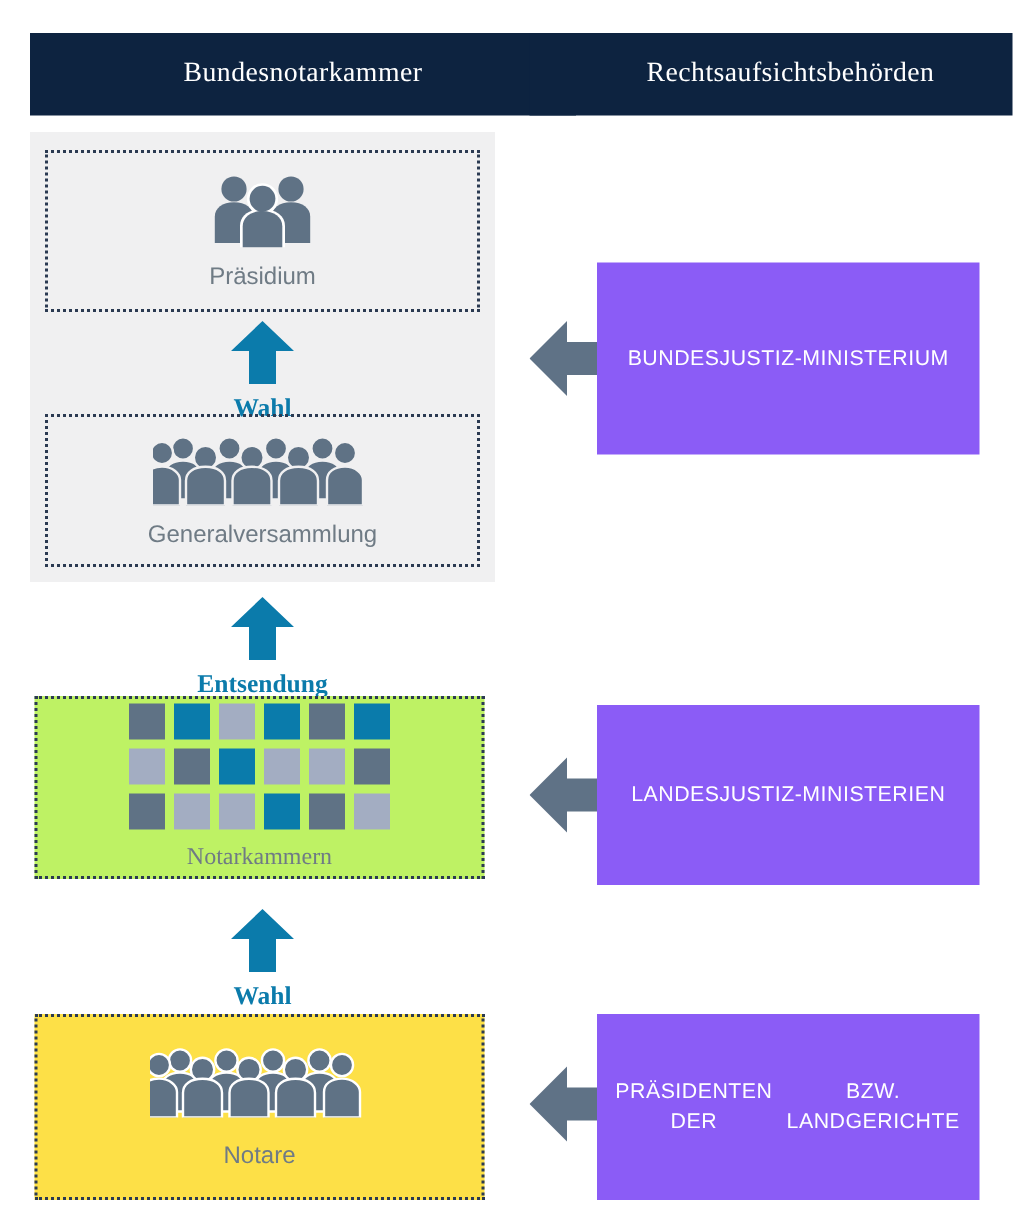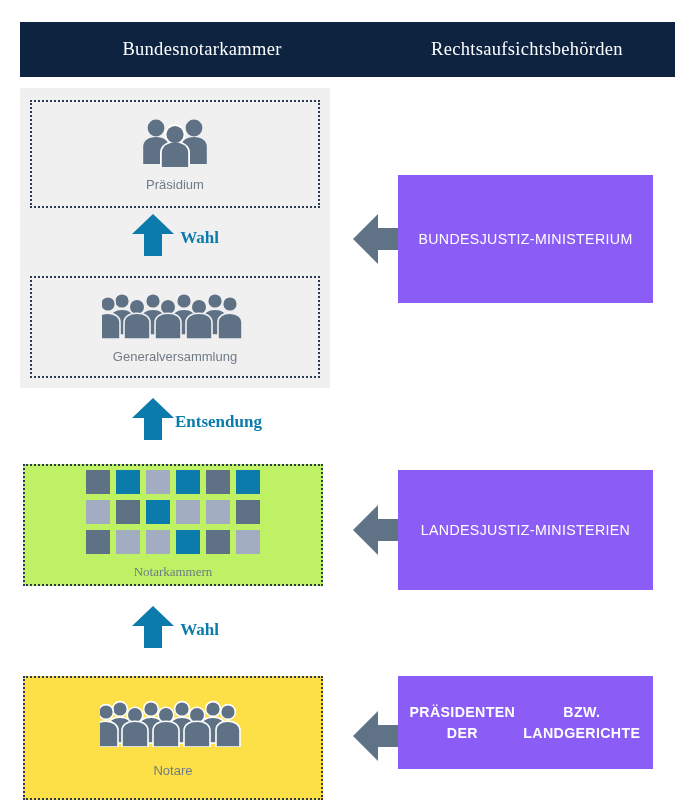--- a/index.html
+++ b/index.html
@@ -56,37 +56,36 @@
     align-items: center;
     justify-content: center;
   }
   #box-praesidium        { left: 30px; top: 100px; width: 290px; height: 108px; }
   #box-generalversammlung{ left: 30px; top: 276px; width: 290px; height: 102px; }
   #box-notarkammern      { left: 23px; top: 464px; width: 300px; height: 122px; background:#bef264;font-family:Liberation Serif, serif; }
   #box-notare            { left: 23px; top: 676px; width: 300px; height: 124px; background:#fde047; }
 
   .node-label {
     color: #6f7b85;
-    font-size: 13px;
+    font-size: 16px;
     margin-top: 6px;
     text-align: center;
     white-space: nowrap;
   }
   #box-notarkammern .node-label { margin-top: 10px; }
   #box-notare .node-label { margin-top: 12px; }
 
   .people-icon { display: block; }
 
   
   .up-flow {
     position: absolute;
     display: flex;
-    flex-direction: row;
+    flex-direction: column;
     align-items: center;
-    justify-content: space-between;
   }
   .up-arrow { display: block; }
   .flow-label {
     font-family: "Liberation Serif", serif;
     font-weight: bold;
     font-size: 17px;
     color: #0b7bab;
     margin-top: 1px;
     white-space: nowrap;
   }
@@ -120,21 +119,21 @@
   }
   #auth-bund  { left: 353px; top: 175px; }
   #auth-bund  .authority-box { left: 45px; top: 0;  width: 255px; height: 128px; }
   #auth-bund  .authority-arrow { left: 0; top: 37px; }
 
   #auth-land  { left: 353px; top: 470px; }
   #auth-land  .authority-box { left: 45px; top: 0;  width: 255px; height: 120px; }
   #auth-land  .authority-arrow { left: 0; top: 33px; }
 
   #auth-praes { left: 353px; top: 676px; }
-  #auth-praes .authority-box { left: 45px; top: 0;  width: 255px; height: 93px; font-weight: bold; }
+  #auth-praes .authority-box { left: 45px; top: 0;  width: 255px; height: 124px; }
   #auth-praes .authority-arrow { left: 0; top: 33px; }
 
   
   #kammer-grid {
     display: grid;
     grid-template-columns: repeat(6, 24px);
     grid-template-rows: repeat(3, 24px);
     gap: 6px;
   }
   .kammer-cell { width: 24px; height: 24px; }

